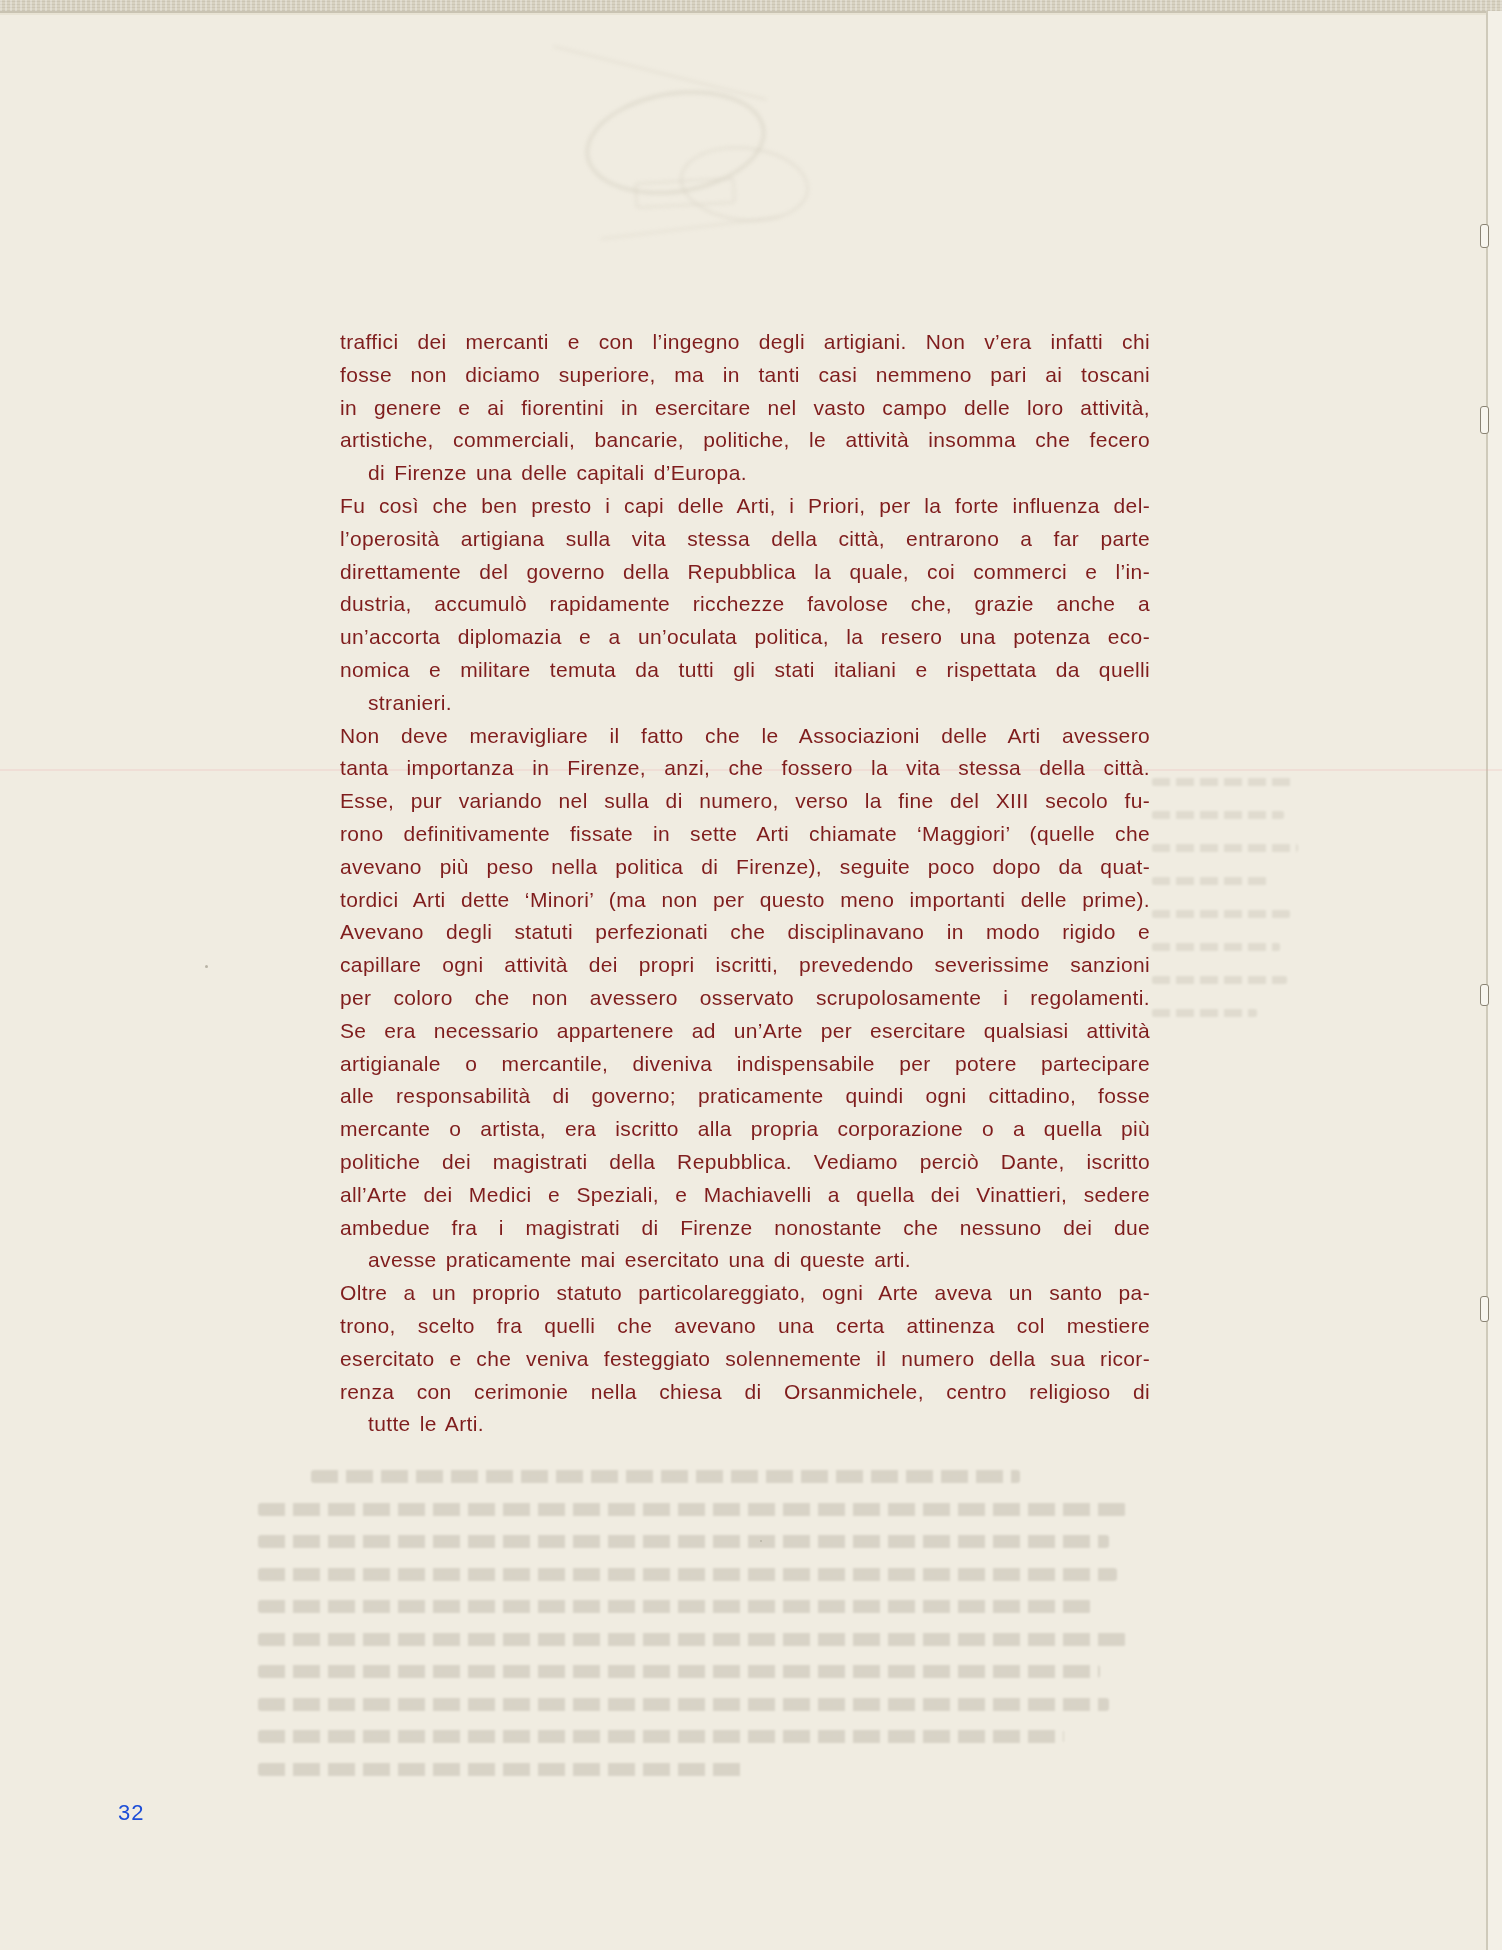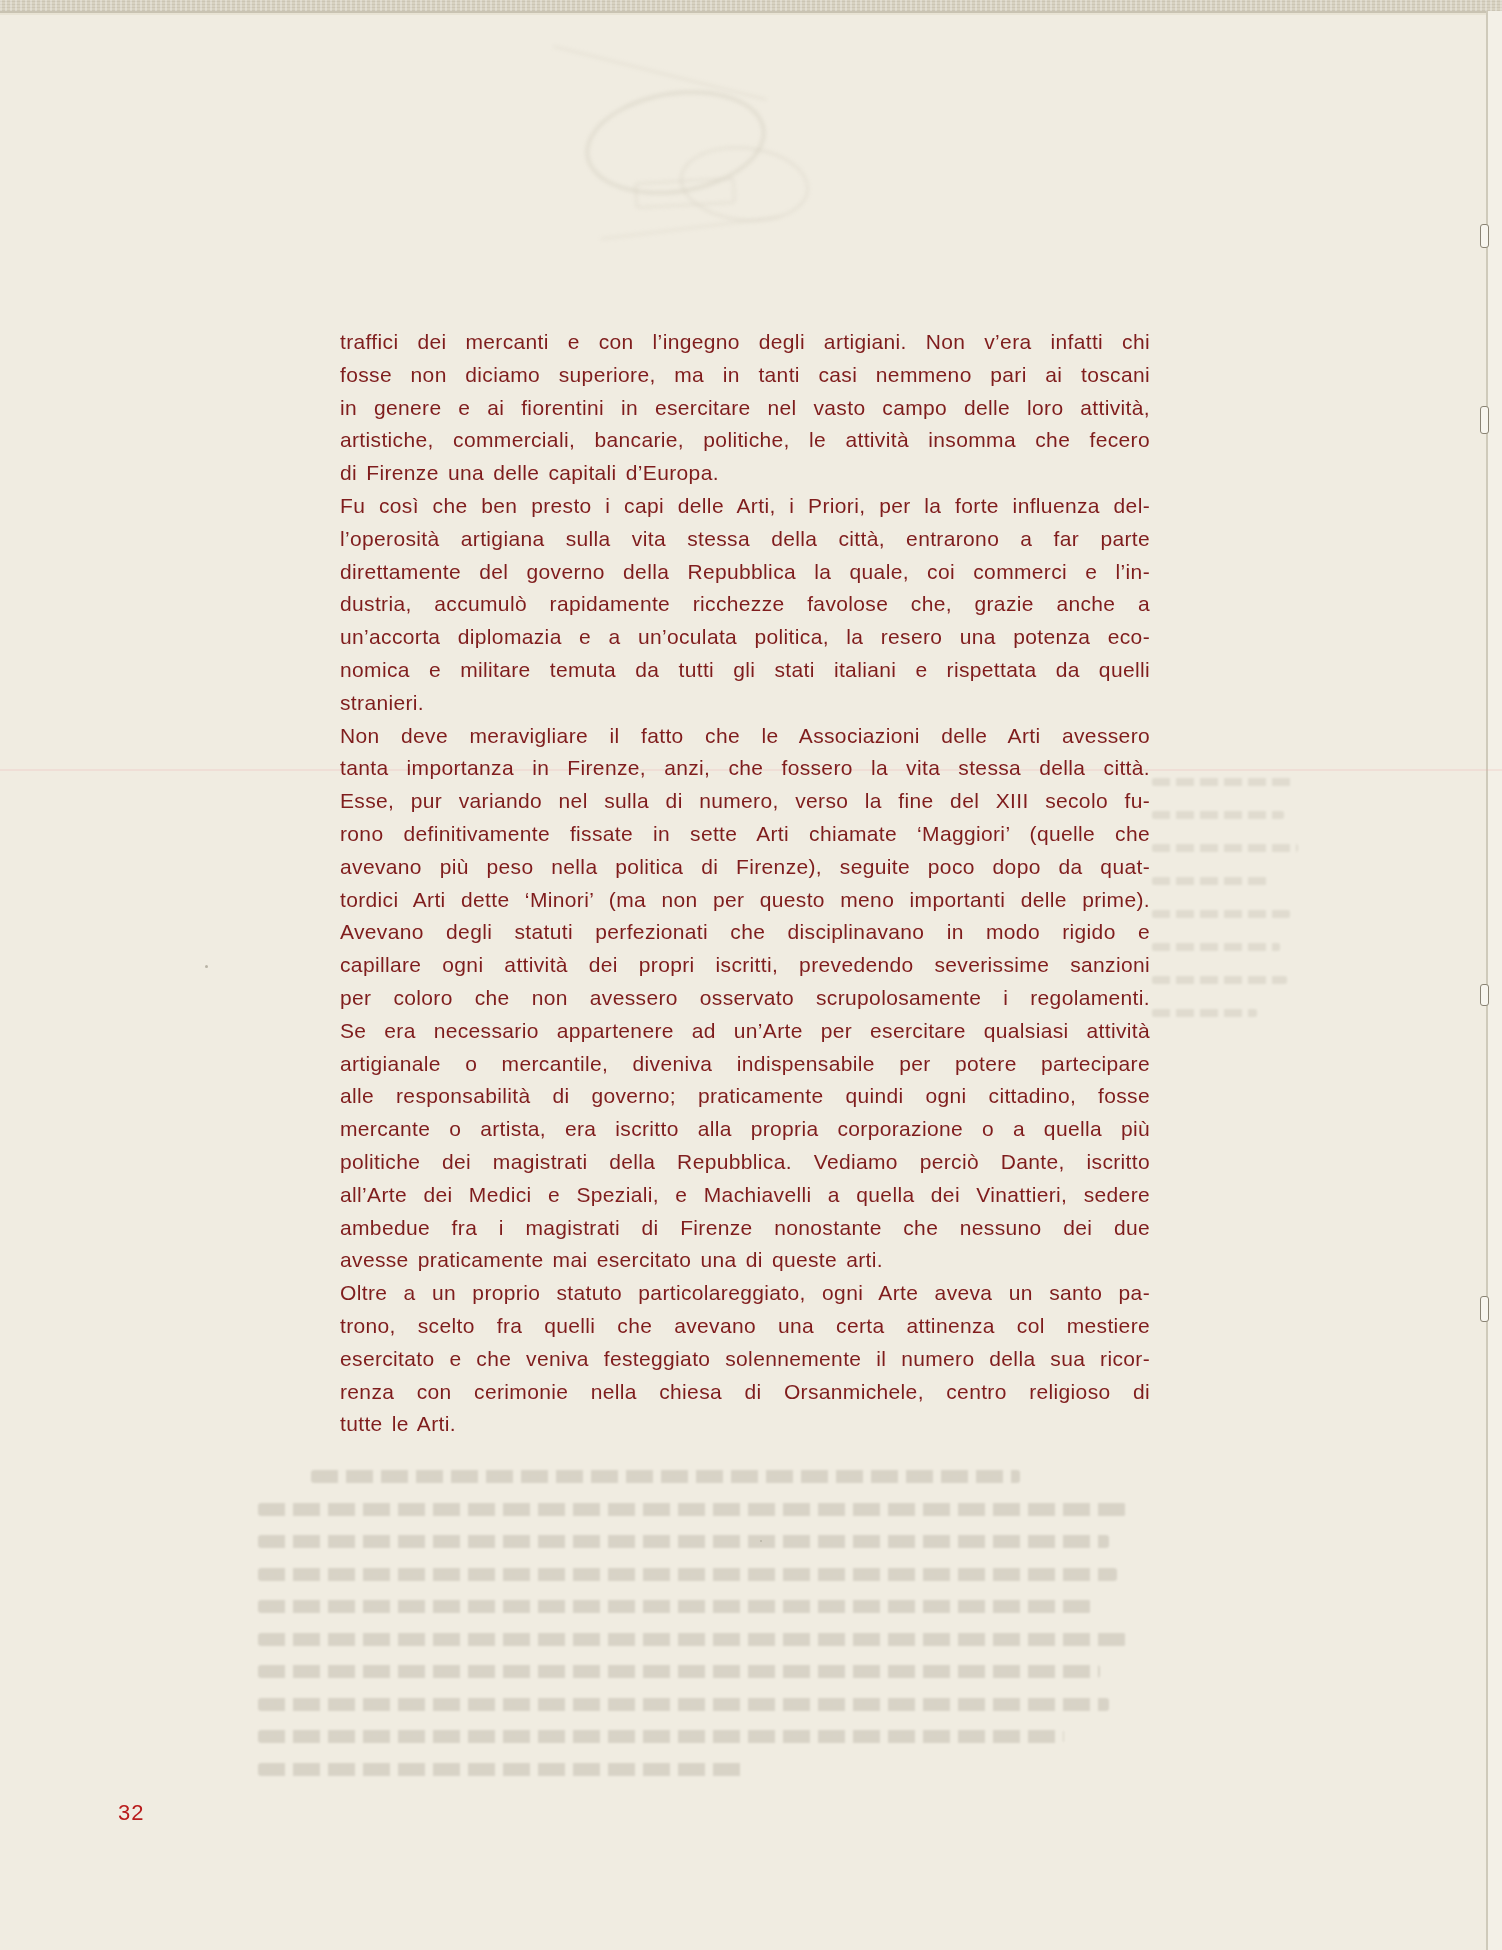--- a/index.html
+++ b/index.html
@@ -53,39 +53,39 @@
   .bleed-illustration .stroke2 { position: absolute; left: 60px; top: 165px; width: 180px; height: 2px; background: rgba(182,176,158,.35); transform: rotate(-7deg); }
 
   
   .body-text {
     position: absolute; left: 340px; top: 326px; width: 810px;
     font-size: 21px; line-height: 32.8px;
     letter-spacing: 0.35px; word-spacing: 3px;
     color: #7f1d1d;
   }
   .body-text .line { text-align: justify; text-align-last: justify; white-space: normal; }
-  .body-text .line.para-end { text-align: center; text-align-last: left; }
+  .body-text .line.para-end { text-align: center; text-align-last: left; margin-left: 28px; }
 
   
   .bleed-text-lower { position: absolute; left: 258px; top: 1470px; width: 886px; opacity: .55; filter: blur(1.2px); }
   .bleed-text-lower .bleed-line {
     height: 13px; margin-bottom: 19.5px; border-radius: 3px;
     background: repeating-linear-gradient(90deg, rgba(160,154,138,.55) 0 27px, rgba(160,154,138,0) 27px 35px);
   }
 
   
   .bleed-text-right { position: absolute; left: 1152px; top: 778px; width: 150px; opacity: .45; filter: blur(1px); }
   .bleed-text-right .bleed-line {
     height: 8px; margin-bottom: 25px; border-radius: 2px;
     background: repeating-linear-gradient(90deg, rgba(170,164,148,.5) 0 18px, rgba(170,164,148,0) 18px 24px);
   }
 
   .page-number {
     position: absolute; left: 118px; top: 1800px;
-    font-size: 22px; letter-spacing: 1px; color: #b91c1c;
+    font-size: 22px; letter-spacing: 1px; color: #1d4ed8;
   }
 
   .speck { position: absolute; width: 3px; height: 3px; border-radius: 50%; background: #b9b4a6; }
   .sp1 { left: 205px; top: 965px; } .sp2 { left: 410px; top: 1292px; width:2px;height:2px; } .sp3 { left: 760px; top: 1540px; width:2px;height:2px; }
 </style>
 </head>
 <body>
 
 <div class="binding-top"></div>
 <div class="page-edge-line"></div>

